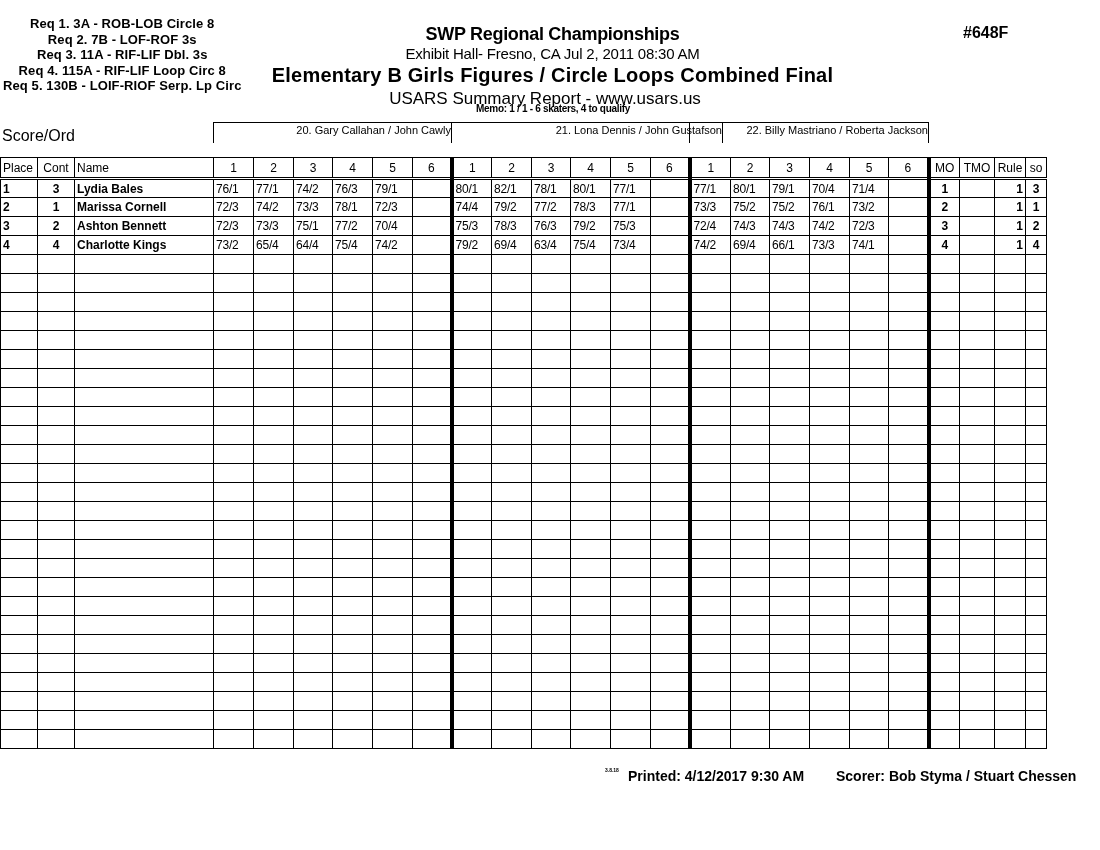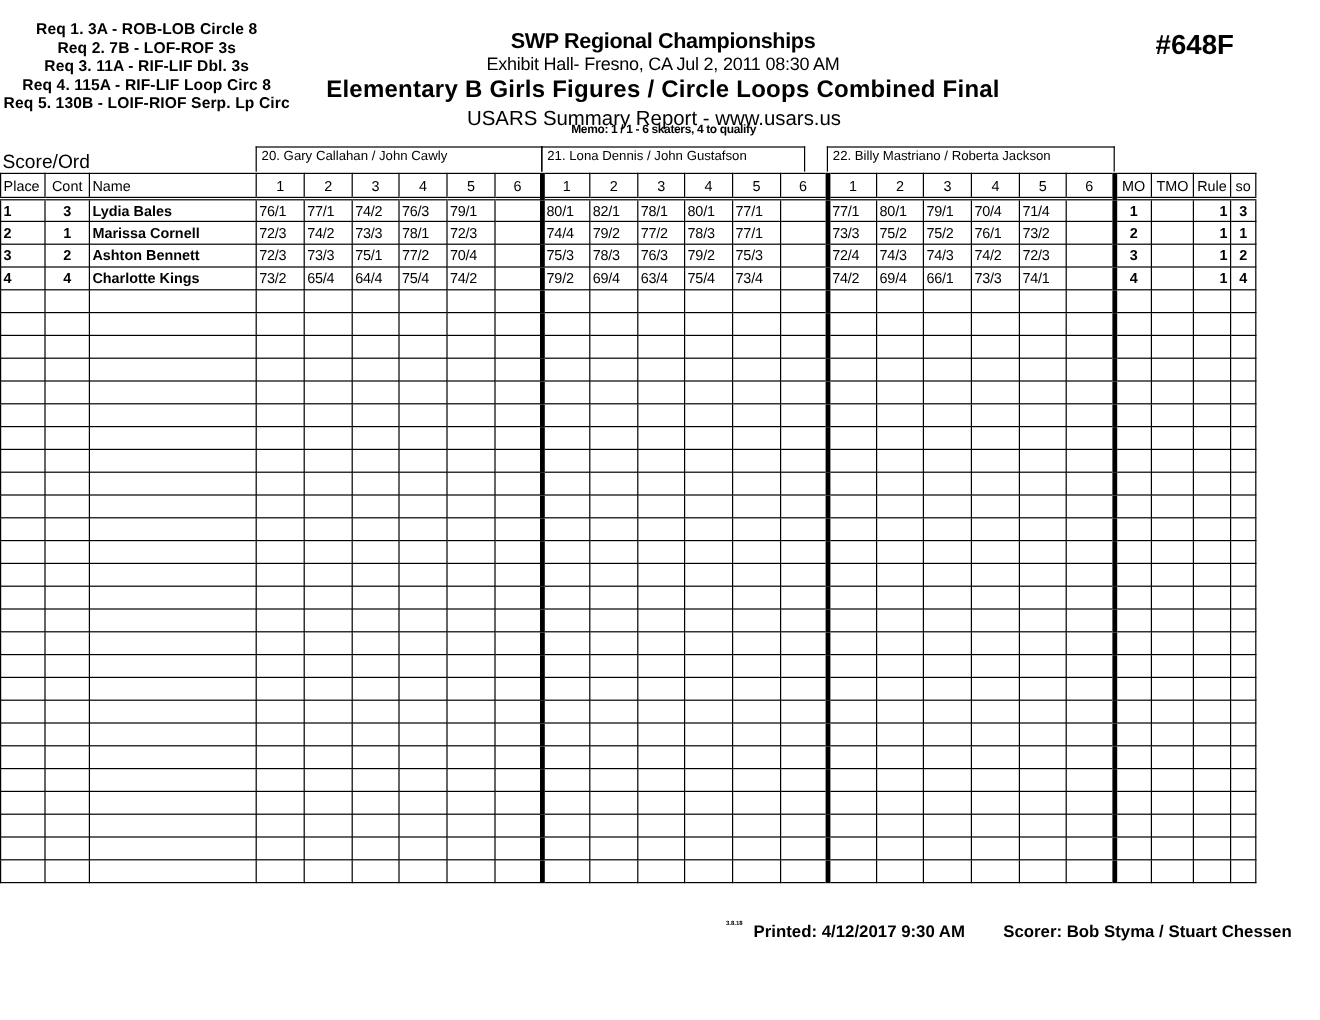--- a/index.html
+++ b/index.html
@@ -5,24 +5,24 @@
   html, body { margin: 0; padding: 0; background: #ffffff; }
   body { width: 1100px; height: 850px; position: relative; overflow: hidden; font-family: "Liberation Sans", sans-serif; color: #000; }
   .reqs { position: absolute; left: 3px; top: 16px; font-weight: bold; font-size: 13px; line-height: 15.5px; letter-spacing: 0.1px; text-align: center; }
   .reqs div { white-space: nowrap; }
   .title { position: absolute; left: 300px; width: 505px; text-align: center; white-space: nowrap; }
   .t1 { top: 24px; font-size: 18px; font-weight: bold; letter-spacing: -0.3px; }
   .t2 { top: 45px; font-size: 15px; letter-spacing: -0.2px; text-align: center; }
   .t3 { top: 64px; left: 240px; width: 625px; font-size: 20px; font-weight: bold; letter-spacing: 0.2px; }
   .t4 { top: 89px; left: 300px; width: 490px; font-size: 17px; }
   .memo { position: absolute; left: 464px; top: 103px; font-size: 10px; font-weight: bold; white-space: nowrap; letter-spacing: -0.3px; padding-left: 12px; }
-  .evno { position: absolute; left: 963px; top: 24px; font-size: 23px; font-weight: bold; }
+  .evno { position: absolute; left: 963px; top: 24px; font-size: 16px; font-weight: bold; }
   .scoreord { position: absolute; left: 2px; top: 127px; font-size: 16px; }
-  .judge { position: absolute; top: 122px; height: 21px; border: 1px solid #000; border-bottom: none; font-size: 11px; padding-left: 4px; line-height: 15px; box-sizing: border-box; white-space: nowrap; }
-  table.grid { position: absolute; left: 0; top: 144px; border-collapse: collapse; table-layout: fixed; border-radius: 32px; }
+  .judge { position: absolute; top: 122px; height: 21px; border: 1px solid #000; border-bottom: none; font-size: 11px; padding-left: 17px; line-height: 15px; box-sizing: border-box; white-space: nowrap; text-align: right; }
+  table.grid { position: absolute; left: 0; top: 157px; border-collapse: collapse; table-layout: fixed; border-radius: 32px; }
   table.grid td, table.grid th { border: 1px solid #000; height: 19px; padding: 0 2px; box-sizing: border-box; font-size: 12px; white-space: nowrap; overflow: hidden; }
   table.grid th { font-weight: normal; height: 21px; border-bottom: 3px double #000; }
   table.grid th.l { text-align: left; }
   .thick { border-left: 4px solid #000 !important; }
   td.b { font-weight: bold; font-size: 13px; }
   td.c { text-align: center; }
   td.r { text-align: right; padding-right: 4px; }
   td.sc { font-size: 12px; padding-left: 1px; letter-spacing: -0.2px; }
   .footer { position: absolute; top: 768px; font-size: 14px; font-weight: bold; white-space: nowrap; }
   .ver { position: absolute; left: 605px; top: 767px; font-size: 5px; font-weight: bold; }
@@ -40,21 +40,21 @@
 
 <div class="title t1">SWP Regional Championships</div>
 <div class="title t2">Exhibit Hall-  Fresno, CA  Jul 2, 2011  08:30 AM</div>
 <div class="title t3">Elementary B Girls Figures / Circle Loops Combined Final</div>
 <div class="title t4">USARS Summary Report - www.usars.us</div>
 <div class="memo">Memo: 1 / 1 - 6 skaters, 4 to qualify</div>
 <div class="evno">#648F</div>
 
 <div class="scoreord">Score/Ord</div>
 <div class="judge" style="left:213px;width:239px;">20.  Gary Callahan /  John Cawly</div>
-<div class="judge" style="left:451px;width:220px;">21.  Lona Dennis /  John Gustafson</div>
+<div class="judge" style="left:451px;width:272px;">21.  Lona Dennis /  John Gustafson</div>
 <div class="judge" style="left:689px;width:240px;">22.  Billy Mastriano /  Roberta Jackson</div>
 
 <table class="grid">
   <colgroup>
     <col style="width:37px">
       <col style="width:37px">
       <col style="width:139px">
     <col style="width:40px">
       <col style="width:40px">
       <col style="width:39px">

